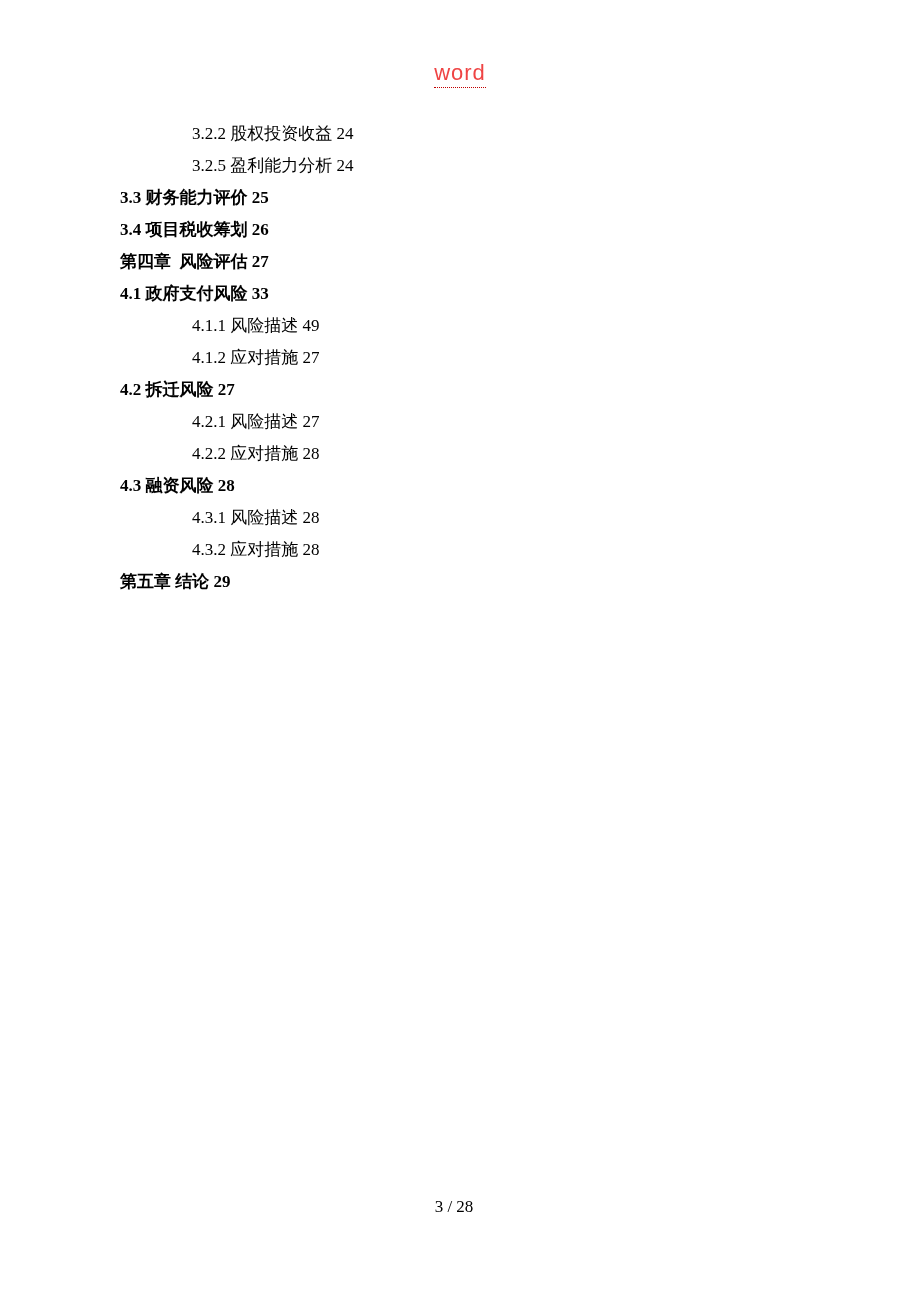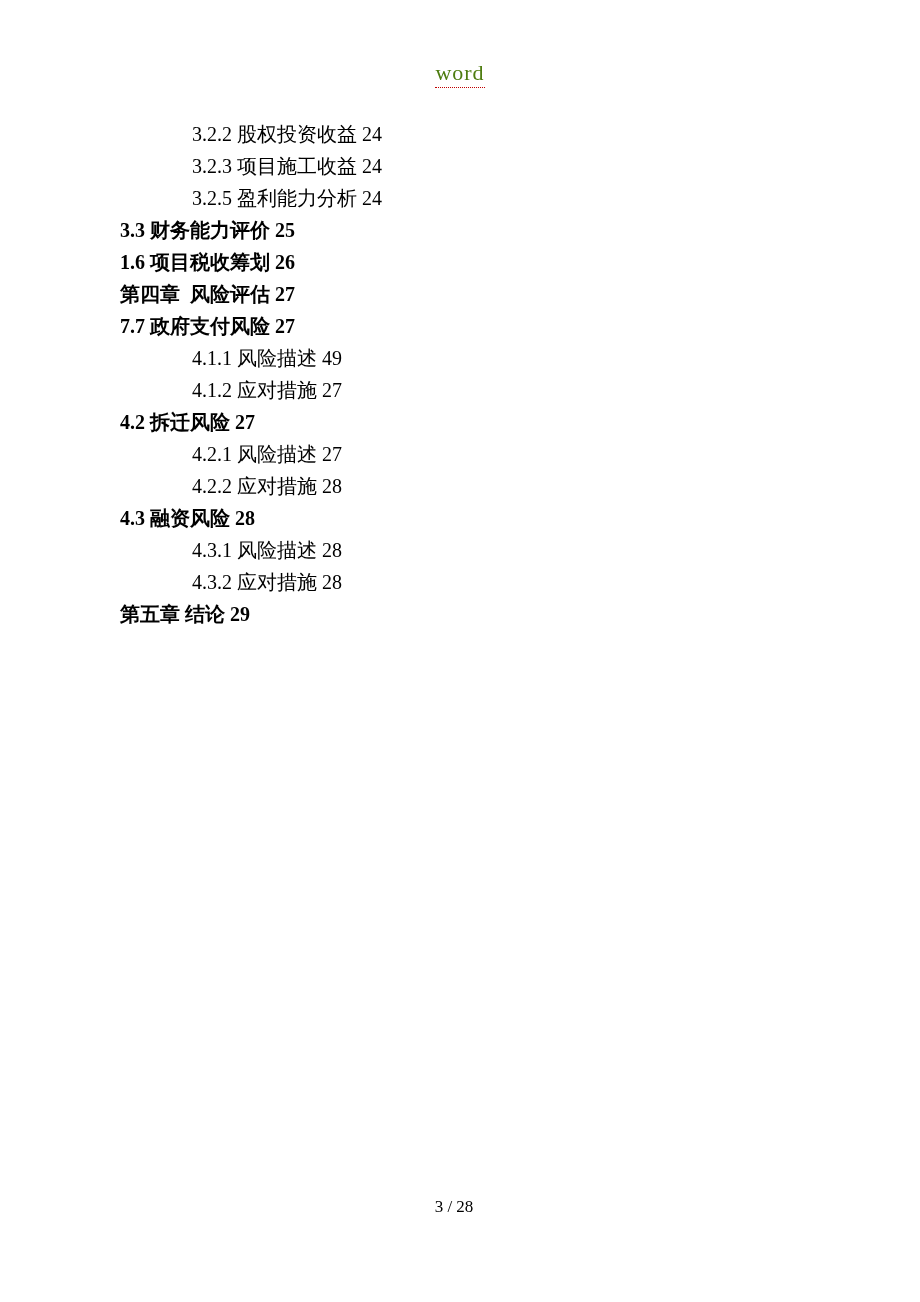--- a/index.html
+++ b/index.html
@@ -13,37 +13,37 @@
     position:relative;
   }
   .page{
     padding:62px 120px 0 120px;
   }
   .header{
     text-align:center;
     margin-bottom:34px;
   }
   .header-link{
-    font-family:Liberation Serif, serif;
+    font-family:Liberation Sans, sans-serif;
     font-size:22px;
-    color:#4d7c0f;
+    color:#ef4444;
     letter-spacing:1px;
     position:relative;
     display:inline-block;
     line-height:1;
   }
   .dotted-underline{
     position:absolute;
     left:0;
     right:0;
     bottom:-4px;
     border-bottom:1.5px dotted #c00000;
   }
   .toc{
-    font-size:20px;
+    font-size:17px;
     line-height:32px;
   }
   .lvl-0{ padding-left:0;font-weight:bold; }
   .lvl-1{ padding-left:72px; }
   .entry{ white-space:pre; }
   .pagenum{
     position:absolute;
     left:0;
     right:12px;
     bottom:85px;
@@ -59,26 +59,25 @@
 
   <div class="header">
     <span class="header-link">
       <span>word</span>
       <span class="dotted-underline"></span>
     </span>
   </div>
 
   <div class="toc" id="toc">
       <div class="entry lvl-1">3.2.2 股权投资收益 24</div>
-      <div class="entry lvl-1">3.2.3 项目施工收益 24</div>
       <div class="entry lvl-1">3.2.5 盈利能力分析 24</div>
       <div class="entry lvl-0">3.3 财务能力评价 25</div>
-      <div class="entry lvl-0">1.6 项目税收筹划 26</div>
+      <div class="entry lvl-0">3.4 项目税收筹划 26</div>
       <div class="entry lvl-0">第四章  风险评估 27</div>
-      <div class="entry lvl-0">7.7 政府支付风险 27</div>
+      <div class="entry lvl-0">4.1 政府支付风险 33</div>
       <div class="entry lvl-1">4.1.1 风险描述 49</div>
       <div class="entry lvl-1">4.1.2 应对措施 27</div>
       <div class="entry lvl-0">4.2 拆迁风险 27</div>
       <div class="entry lvl-1">4.2.1 风险描述 27</div>
       <div class="entry lvl-1">4.2.2 应对措施 28</div>
       <div class="entry lvl-0">4.3 融资风险 28</div>
       <div class="entry lvl-1">4.3.1 风险描述 28</div>
       <div class="entry lvl-1">4.3.2 应对措施 28</div>
       <div class="entry lvl-0">第五章 结论 29</div>
     </div>

